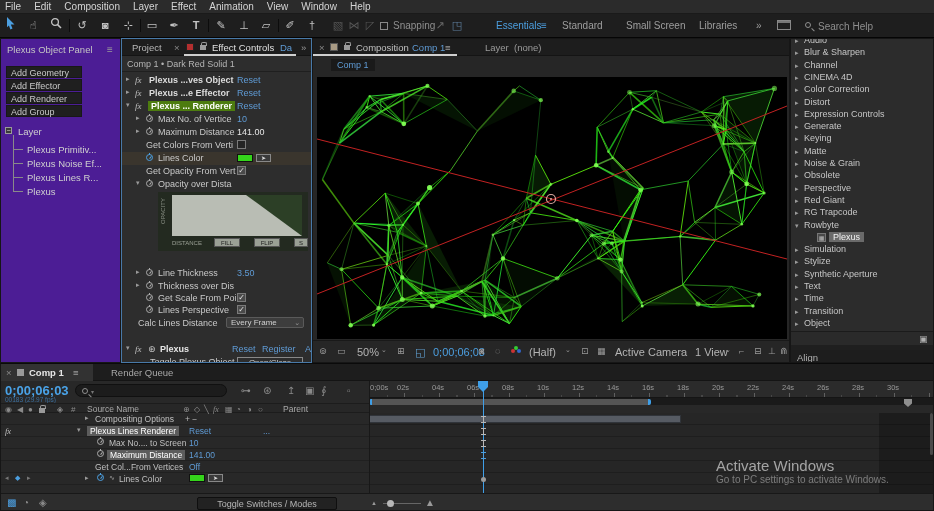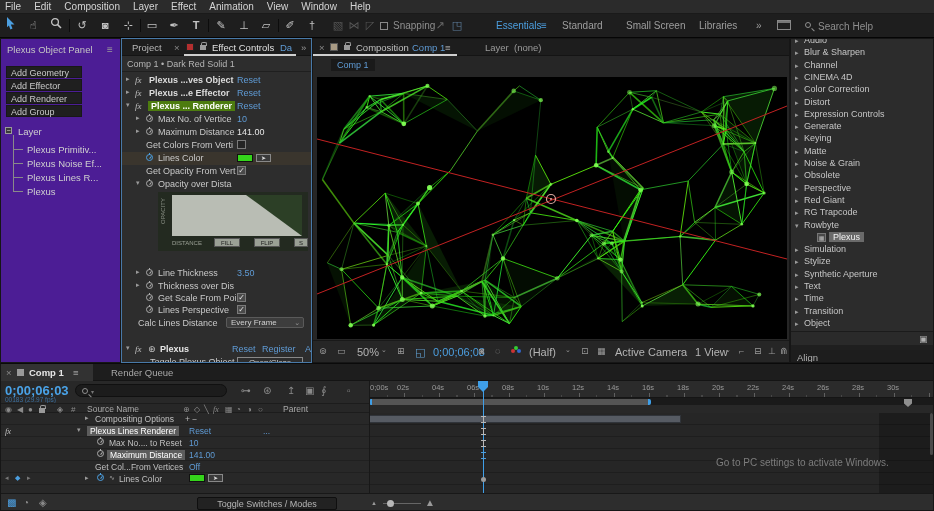--- a/index.html
+++ b/index.html
@@ -950,21 +950,21 @@
   </div>
   <div class="tlrow" style="top:61px">
     <span class="at fxg" style="left:4px">fx</span>
     <span class="at tw" style="left:76px">▾</span>
     <span class="at tl-box" style="left:86px">Plexus Lines Renderer</span>
     <span class="at lnk" style="left:188px">Reset</span>
     <span class="at lnk" style="left:262px">...</span>
   </div>
   <div class="tlrow" style="top:73px">
     <span class="sw" style="left:96px;margin-top:1px"></span>
-    <span class="at" style="left:108px">Max No.... to Reset</span>
+    <span class="at" style="left:108px">Max No.... to Screen</span>
     <span class="at val-blue" style="left:188px">10</span>
   </div>
   <div class="tlrow" style="top:85px">
     <span class="sw" style="left:96px;margin-top:1px"></span>
     <span class="at tl-box" style="left:106px">Maximum Distance</span>
     <span class="at val-blue" style="left:188px">141.00</span>
   </div>
   <div class="tlrow" style="top:97px">
     <span class="at" style="left:94px">Get Col...From Vertices</span>
     <span class="at val-blue" style="left:188px">Off</span>
@@ -1024,14 +1024,15 @@
     <span class="abs" style="left:38px;top:3px;color:#8a8a8a;font-size:10px">◈</span>
     <span class="abs" style="left:196px;top:3px;width:140px;height:13px;background:#222;border:1px solid #0f0f0f;border-radius:2px;color:#b5b5b5;font-size:9px;line-height:12px;text-align:center">Toggle Switches / Modes</span>
     <span class="abs" style="left:370px;top:6px;color:#9a9a9a;font-size:6px">▲</span>
     <div class="abs" style="left:382px;top:9px;width:38px;height:1px;background:#666"></div>
     <div class="abs" style="left:386px;top:6px;width:7px;height:7px;border-radius:50%;background:#b8b8b8"></div>
     <span class="abs" style="left:424px;top:3px;color:#9a9a9a;font-size:10px">▲</span>
   </div>
 </div>
 
 <div id="watermark">
+  <div class="t1">Activate Windows</div>
   <div class="t2">Go to PC settings to activate Windows.</div>
 </div>
 
 </body></html>

